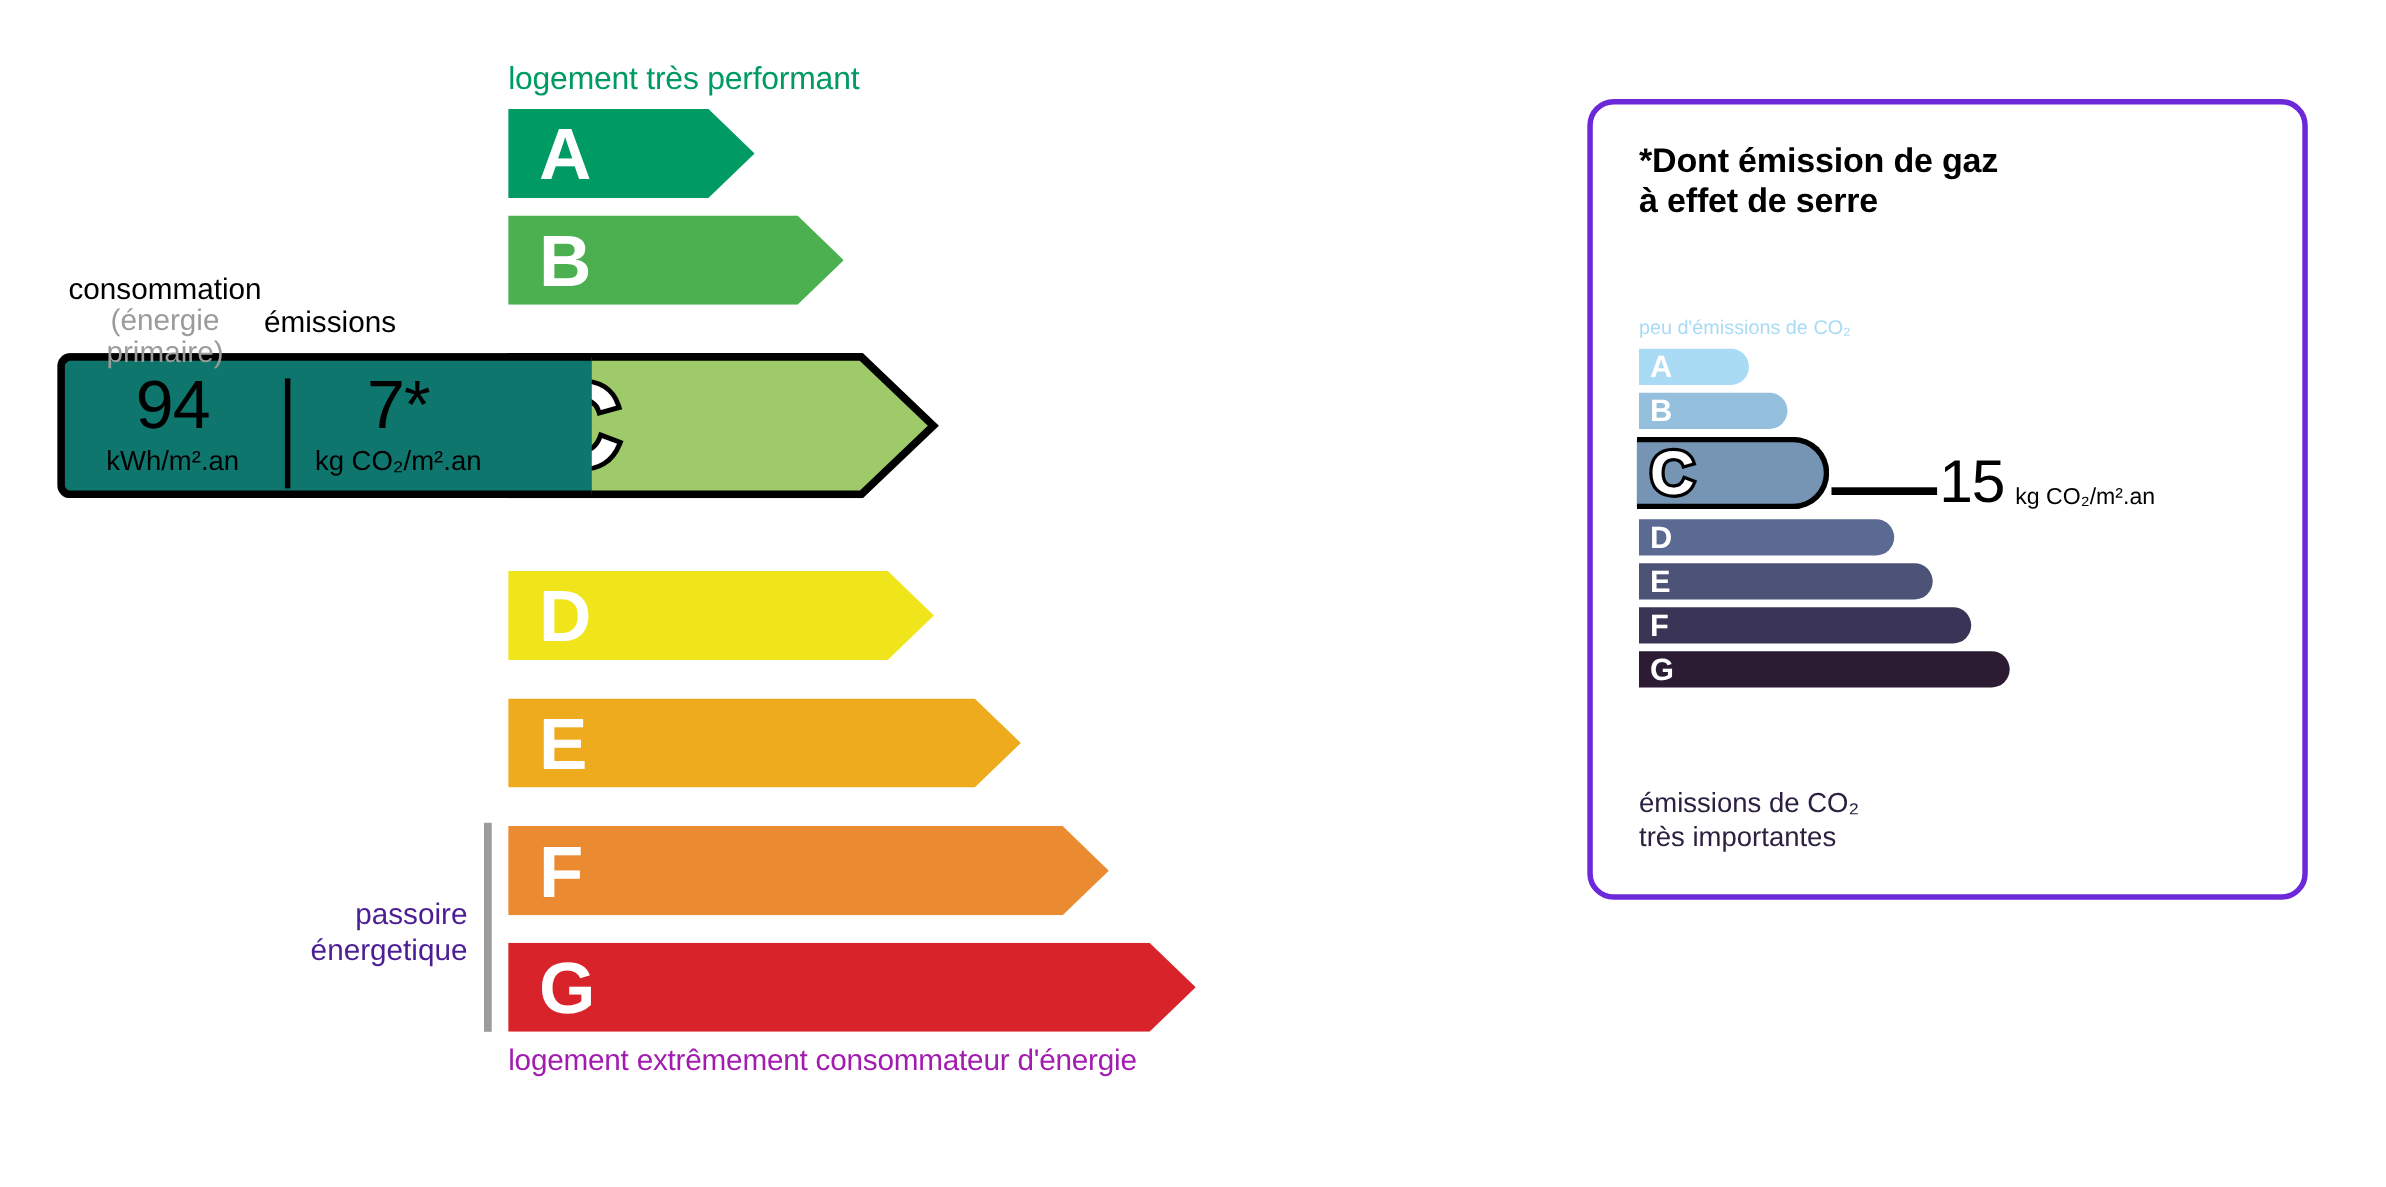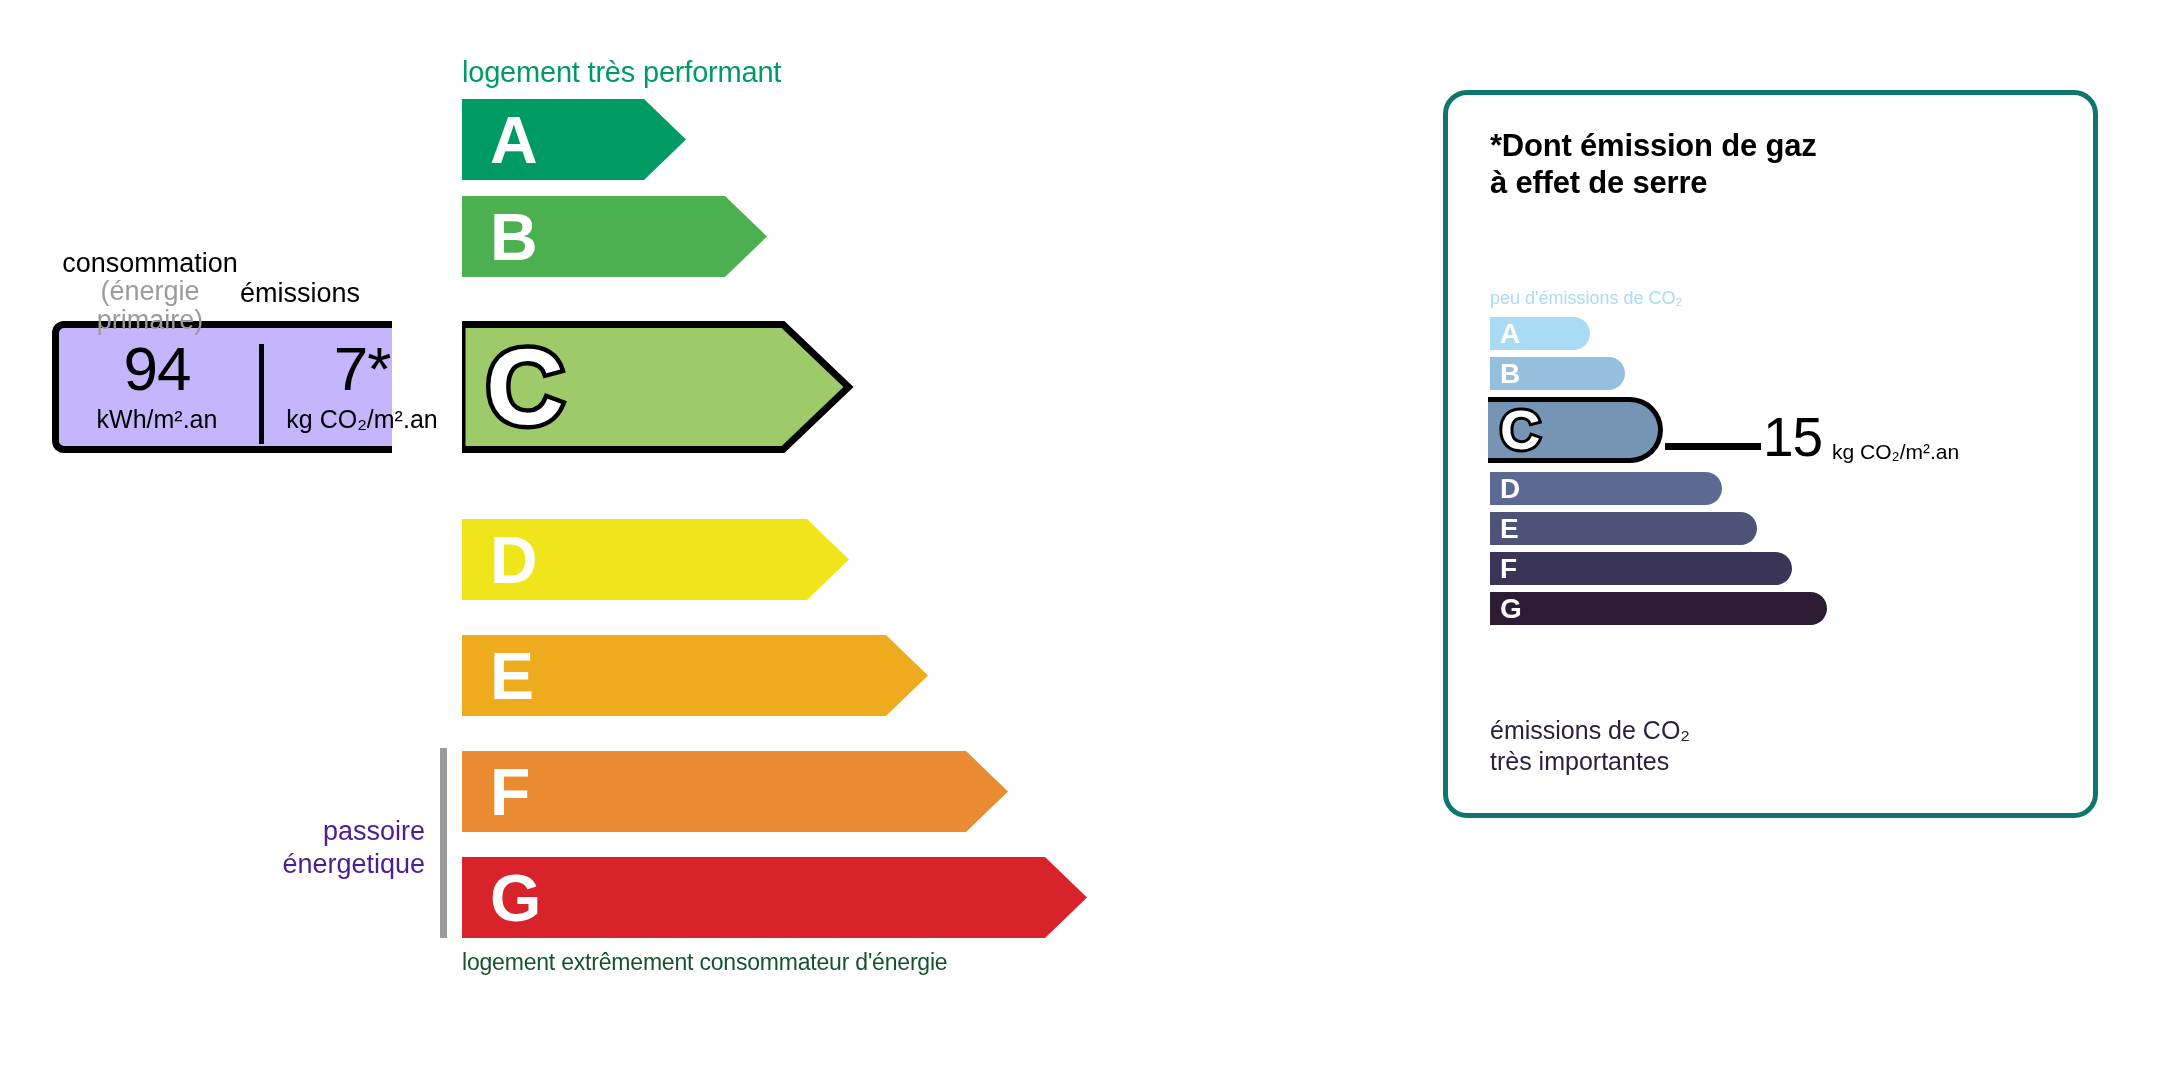--- a/index.html
+++ b/index.html
@@ -35,22 +35,22 @@
     top: 56px;
     font-size: 29px;
     color: #009b62;
     letter-spacing: -0.2px;
     white-space: nowrap;
   }
   .bottom-caption {
     position: absolute;
     left: 462px;
     top: 949px;
-    font-size: 23px;
-    color: #14532d;
+    font-size: 27px;
+    color: #a21caf;
     letter-spacing: -0.2px;
     white-space: nowrap;
   }
 
   
   .arrow-row {
     position: absolute;
     left: 462px;
   }
   .arrow {
@@ -78,26 +78,26 @@
     color: #ffffff;
     -webkit-text-stroke: 9px #000000;
     paint-order: stroke fill;
   }
 
   
   #value-box {
     position: absolute;
     left: 52px;
     top: 321px;
-    width: 340px;
+    width: 486px;
     height: 132px;
     border: 7px solid #000000;
     border-right: none;
     border-radius: 12px 0 0 12px;
-    background: #c4b5fd;
+    background: #0f766e;
     box-sizing: border-box;
   }
   .value-cell {
     position: absolute;
     top: 0;
     height: 100%;
     display: flex;
     flex-direction: column;
     align-items: center;
     justify-content: center;
@@ -166,21 +166,21 @@
     line-height: 1.22;
   }
 
   
   #co2-panel {
     position: absolute;
     left: 1443px;
     top: 90px;
     width: 655px;
     height: 728px;
-    border: 5px solid #0f766e;
+    border: 5px solid #6d28d9;
     border-radius: 24px;
     box-sizing: border-box;
     background: #ffffff;
   }
   #co2-title {
     position: absolute;
     left: 42px;
     top: 32px;
     font-size: 31px;
     font-weight: bold;

